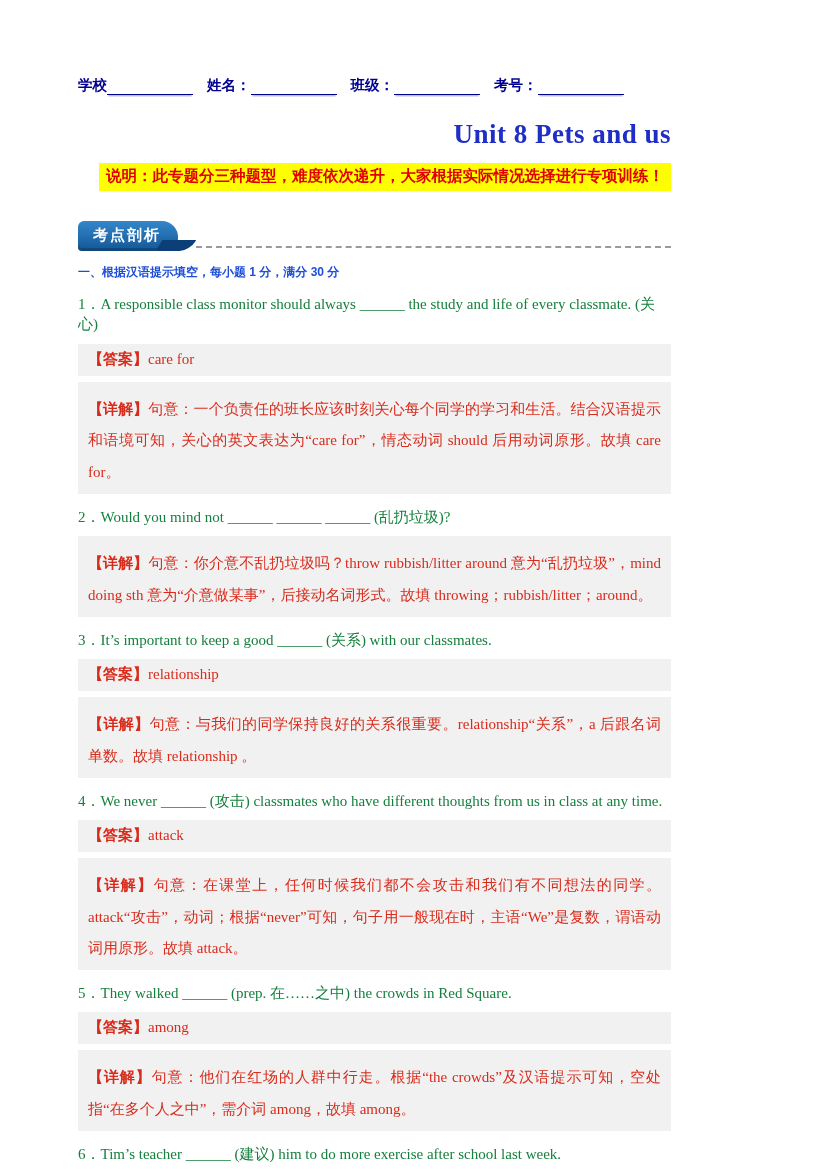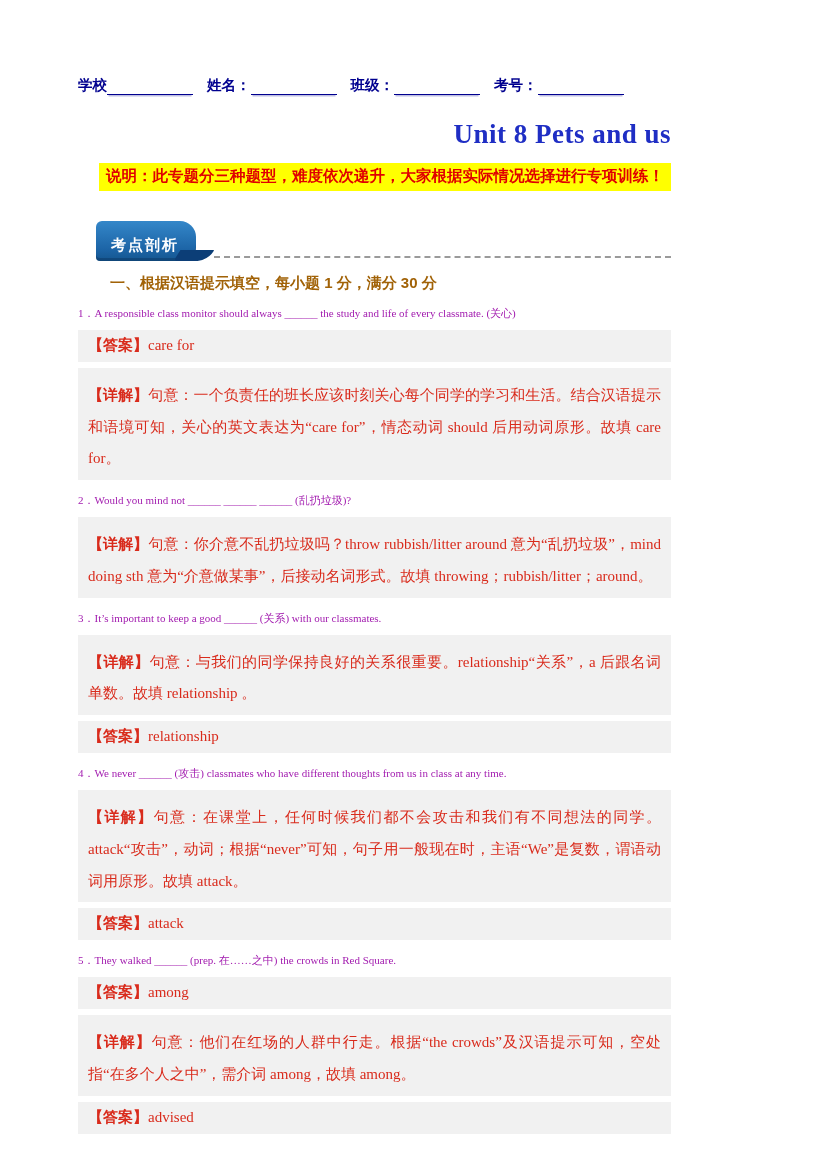--- a/index.html
+++ b/index.html
@@ -43,48 +43,46 @@
     display: inline-block; background: var(--notice_yellow, #ffff00);
     color: var(--accent_red, #e00000); font-weight: bold; font-size: 15.5px;
     padding: 3px 7px 4px;
     font-family: "Liberation Sans", "DejaVu Sans", sans-serif;
   }
 
   
   .badge-row { display: flex; align-items: flex-end; margin-top: 30px; }
   .badge {
     position: relative; display: inline-block; z-index: 1;
-    padding: 15px 17px 6px 15px;
+    padding: 5px 17px 6px 15px;
     color: #fff; font-weight: bold; font-size: 15px; letter-spacing: 2px;
     font-family: "Liberation Sans", "DejaVu Sans", sans-serif;
     background: linear-gradient(180deg, #3487c9 0%, var(--badge_blue, #1c64a6) 72%, #15568f 100%);
     border-radius: 6px 16px 14px 4px;
     box-shadow: inset 0 -3px 0 rgba(6,40,80,.35);
-    margin-left: 18px;
   }
   .badge::after {
     content: ""; position: absolute; right: -15px; bottom: 0;
     width: 34px; height: 11px; z-index: -1;
     background: var(--badge_navy, #0c3e77);
     border-radius: 0 2px 18px 6px;
     transform: skewX(-32deg);
   }
   .dash {
     flex: 1 1 auto; height: 0; margin: 0 0 3px 18px;
     border-bottom: 2px dashed var(--dash_gray, #9a9a9a);
   }
 
   .section-heading {
-    margin-top: 13px; font-weight: bold; font-size: 15px; color: #a16207;
+    margin-top: 13px; font-weight: bold; font-size: 12px; color: #1d4ed8;
     font-family: "Liberation Sans", "DejaVu Sans", sans-serif;
-    margin-left: 32px;
   }
 
   
-  .stem { font-size: 11px; color: #a21caf; margin: 13px 0 9px; line-height: 1.35; }
+  .stem { font-size: 15px; color: #15803d; margin: 13px 0 9px; line-height: 1.35; }
   .band {
     background: var(--band_gray, #f1f1f1);
     color: var(--band_red, #d92b1c);
     font-size: 15px; padding: 6px 10px 7px; margin: 6px 0;
   }
   .band .label { font-weight: bold; margin-top: 8px; }
   .band.explain { line-height: 2.12; text-align: justify; padding-top: 12px; padding-bottom: 5px; }
 </style>
 </head>
 <body>
@@ -134,48 +132,49 @@
 
   <div class="question">
     <div class="stem">2．Would you mind not ______ ______ ______ (乱扔垃圾)?</div>
     <div class="band explain">
       <span class="label">【详解】</span><span>句意：你介意不乱扔垃圾吗？throw rubbish/litter around 意为“乱扔垃圾”，mind doing sth 意为“介意做某事”，后接动名词形式。故填 throwing；rubbish/litter；around。</span>
     </div>
   </div>
 
   <div class="question">
     <div class="stem">3．It’s important to keep a good ______ (关系) with our classmates.</div>
+    <div class="band answer">
+      <span class="label">【答案】</span><span>relationship</span>
+    </div>
     <div class="band explain">
       <span class="label">【详解】</span><span>句意：与我们的同学保持良好的关系很重要。relationship“关系”，a 后跟名词单数。故填 relationship 。</span>
-    </div>
-    <div class="band answer">
-      <span class="label">【答案】</span><span>relationship</span>
     </div>
   </div>
 
   <div class="question">
     <div class="stem">4．We never ______ (攻击) classmates who have different thoughts from us in class at any time.</div>
+    <div class="band answer">
+      <span class="label">【答案】</span><span>attack</span>
+    </div>
     <div class="band explain">
       <span class="label">【详解】</span><span>句意：在课堂上，任何时候我们都不会攻击和我们有不同想法的同学。attack“攻击”，动词；根据“never”可知，句子用一般现在时，主语“We”是复数，谓语动词用原形。故填 attack。</span>
-    </div>
-    <div class="band answer">
-      <span class="label">【答案】</span><span>attack</span>
     </div>
   </div>
 
   <div class="question">
     <div class="stem">5．They walked ______ (prep. 在……之中) the crowds in Red Square.</div>
     <div class="band answer">
       <span class="label">【答案】</span><span>among</span>
     </div>
     <div class="band explain">
       <span class="label">【详解】</span><span>句意：他们在红场的人群中行走。根据“the crowds”及汉语提示可知，空处指“在多个人之中”，需介词 among，故填 among。</span>
     </div>
   </div>
 
   <div class="question">
+    <div class="stem">6．Tim’s teacher ______ (建议) him to do more exercise after school last week.</div>
     <div class="band answer">
       <span class="label">【答案】</span><span>advised</span>
     </div>
 
   </div>
 
 </div>
 
 </body></html>

